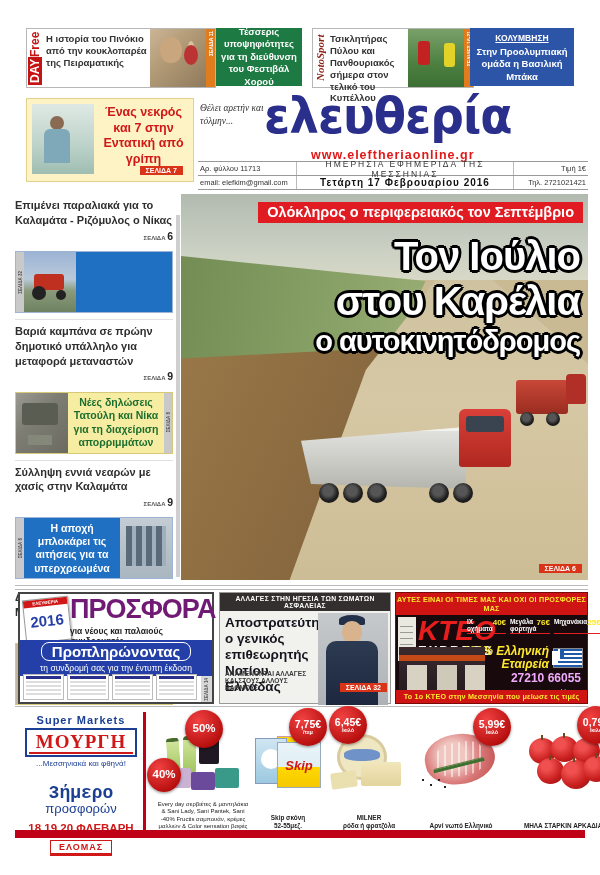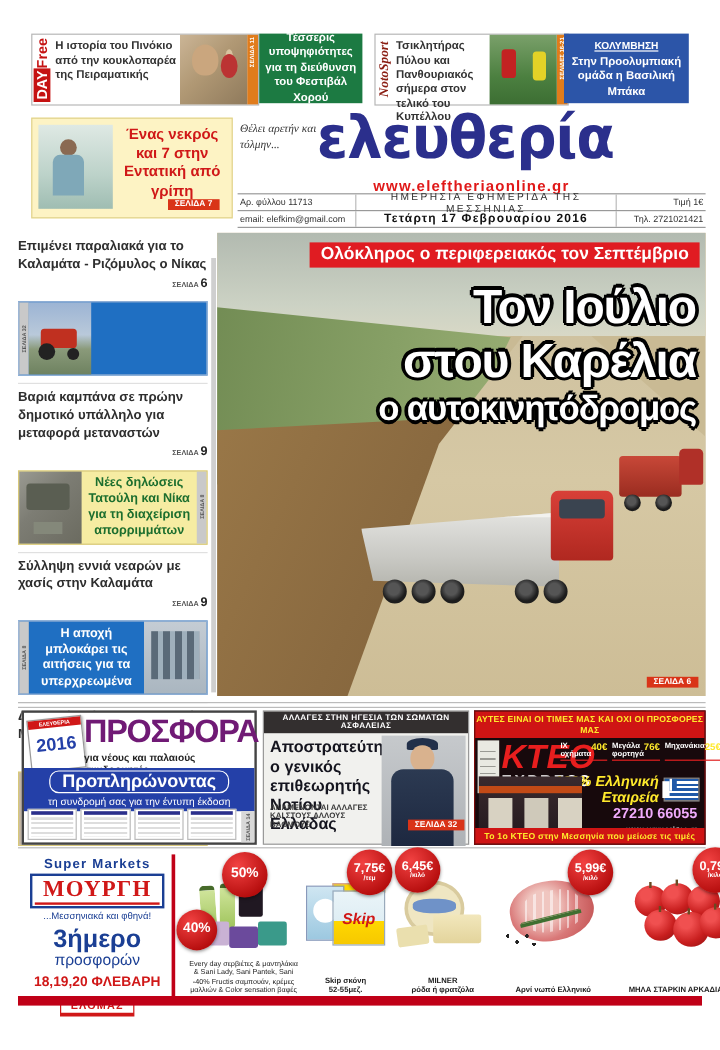--- a/index.html
+++ b/index.html
@@ -165,21 +165,21 @@
   .storefront:before{content:"";position:absolute;left:0;top:8px;right:0;height:6px;background:#c24a16;}
   .storefront:after{content:"";position:absolute;left:8px;top:18px;width:20px;height:26px;background:#d8d2c2;box-shadow:30px 0 0 0 #cfc9ba,58px 0 0 0 #d8d2c2;}
   
   .market{position:absolute;left:15px;top:710px;width:573px;height:150px;background:#fff;}
   .m-left{position:absolute;left:8px;top:4px;width:116px;text-align:center;}
   .m-sm{color:#1b3f94;font-weight:bold;font-size:11px;letter-spacing:1px;}
   .m-logo{border:2px solid #1b3f94;margin:2px 2px 0 2px;padding:1px 0 2px 0;position:relative;}
   .m-logo .nm{font-family:"Liberation Serif",serif;font-weight:bold;font-size:19px;color:#d01818;letter-spacing:1px;}
   .m-logo:after{content:"";position:absolute;left:2px;right:2px;bottom:1px;height:2px;background:#d01818;}
   .m-tag{color:#1b3f94;font-size:8px;margin-top:2px;}
-  .m-3d{color:#1b3f94;font-weight:bold;font-size:21px;margin-top:4px;line-height:1;}
+  .m-3d{color:#1b3f94;font-weight:bold;font-size:18px;margin-top:16px;line-height:1;font-family:Liberation Mono, monospace;}
   .m-pros{color:#1b3f94;font-size:13px;margin-top:-1px;}
   .m-dates{color:#d01818;font-weight:bold;font-size:11.5px;margin-top:6px;}
   .m-elomas{display:inline-block;border:1px solid #d01818;border-bottom:3px solid #d01818;color:#d01818;
       font-weight:bold;font-size:9px;padding:1px 8px;margin-top:6px;letter-spacing:1px;}
   .m-vrule{position:absolute;left:128px;top:2px;width:3px;height:120px;background:#c00017;}
   .products{position:absolute;left:134px;top:0;right:0;height:130px;}
   .product{position:absolute;top:4px;height:126px;}
   .p-caption{position:absolute;bottom:10px;left:0;right:0;text-align:center;font-size:6px;color:#222;line-height:1.25;}
   .p-caption.bld{font-weight:bold;font-size:6.4px;}
   .bubble{position:absolute;width:38px;height:38px;border-radius:50%;background:radial-gradient(circle at 35% 30%,#f24242,#b50d0d 75%);

